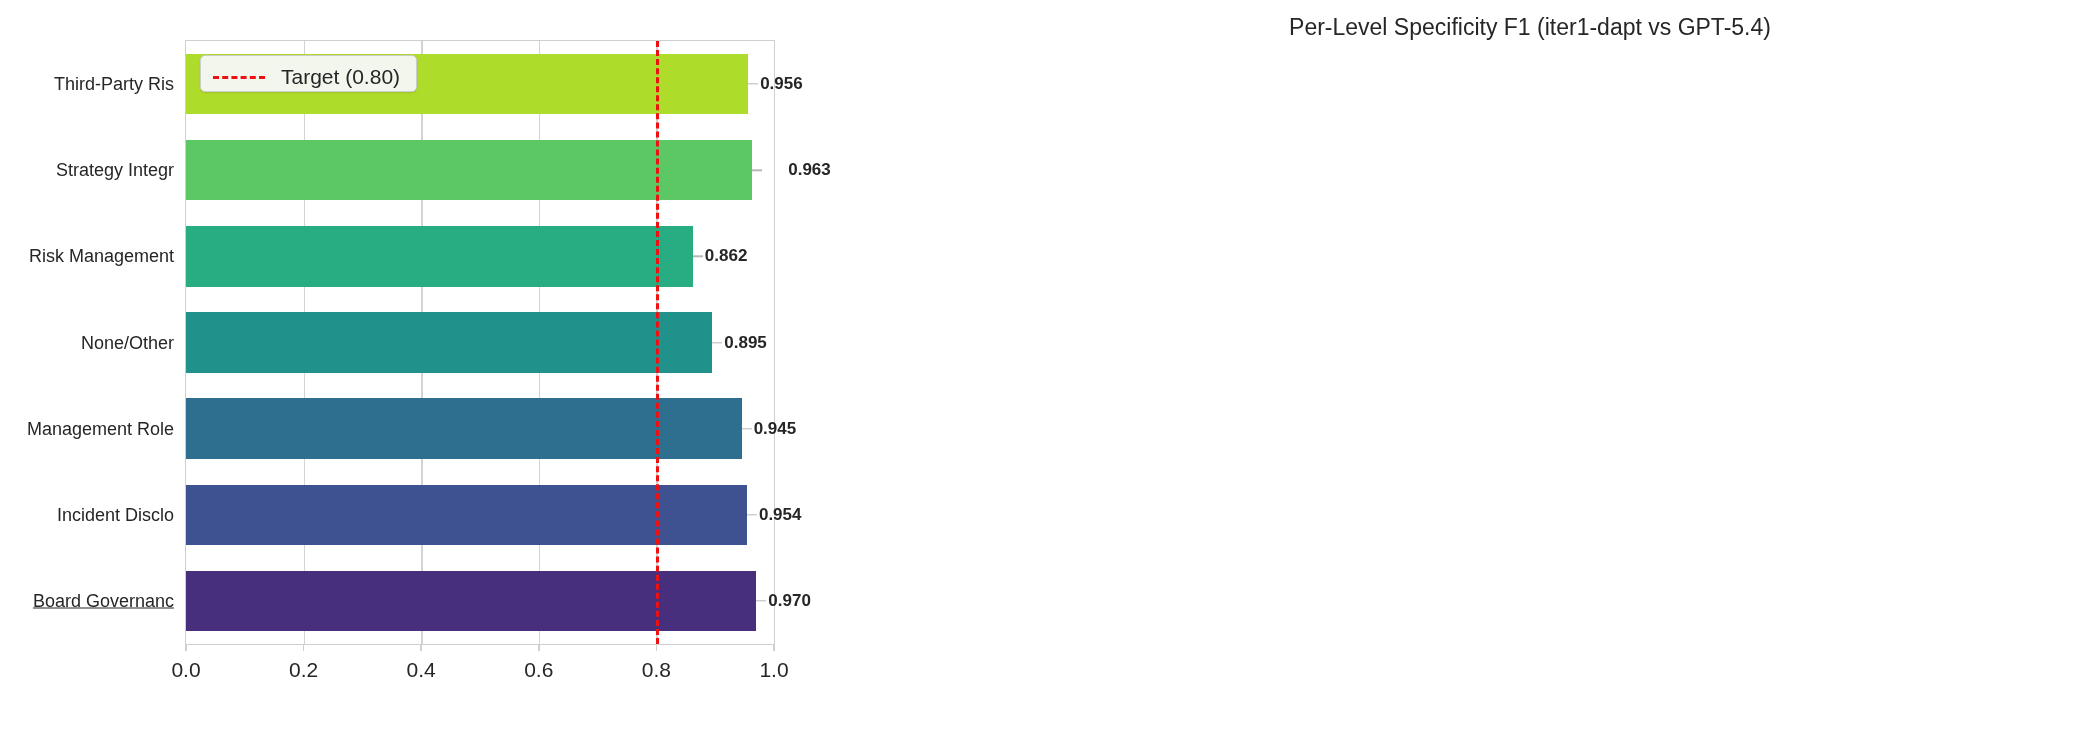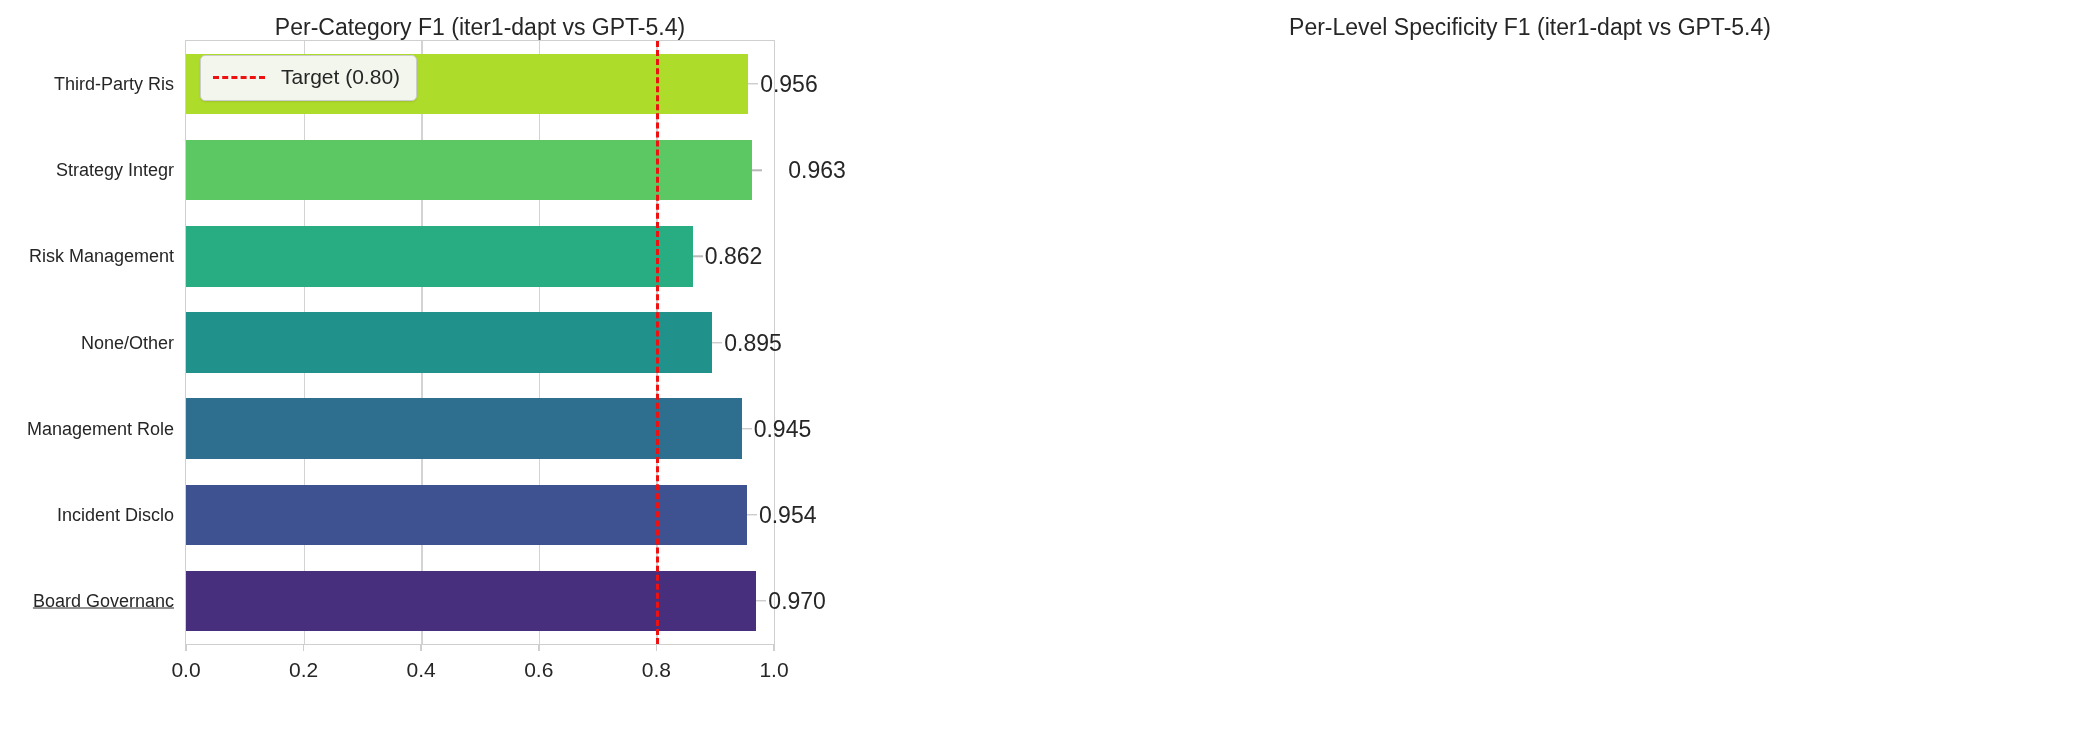--- a/index.html
+++ b/index.html
@@ -66,24 +66,25 @@
   .bars-layer {
     position: absolute;
     inset: 0;
   }
   .bar {
     position: absolute;
     left: 0;
   }
   .bar-value {
     position: absolute;
-    font-size: 23px;
+    font-size: 17px;
     color: #262626;
     white-space: nowrap;
     transform: translateY(-50%);
+    font-weight: bold;
   }
 
   .target-line {
     position: absolute;
     top: 0;
     bottom: 0;
     width: 0;
     border-left: 3px dashed #ee1111;
   }
 
@@ -125,21 +126,21 @@
     color: #262626;
   }
 
   .legend {
     position: absolute;
     top: 14px;
     left: 14px;
     background: #f3f6ec;
     border: 1.4px solid #cccccc;
     border-radius: 5px;
-    padding: 9px 16px 11px 12px;
+    padding: 9px 16px 2px 12px;
     display: flex;
     align-items: center;
     gap: 16px;
     box-shadow: 0 1px 2px rgba(0,0,0,0.10);
   }
   .legend-swatch {
     width: 52px;
     height: 0;
     border-top: 3px dashed #ee1111;
   }
@@ -154,21 +155,20 @@
     background: #b8b8b8;
     transform: translateY(-50%);
   }
 </style>
 </head>
 <body>
 
 <div class="figure">
 
   <div class="panel" id="panel-left">
-    <div class="panel-title">Per-Category F1 (iter1-dapt vs GPT-5.4)</div>
 
     <div class="axes" id="axes-left">
       <div class="gridlines">
           <div class="gridline" style="left: 117.6px;"></div>
           <div class="gridline" style="left: 235.2px;"></div>
           <div class="gridline" style="left: 352.8px;"></div>
           <div class="gridline" style="left: 470.4px;"></div>
         </div>
       <div class="bars-layer">
           <div class="bar" style="top: 12.9214px; height: 60.3px; width: 562.128px; background: rgb(174, 220, 43);"></div>

